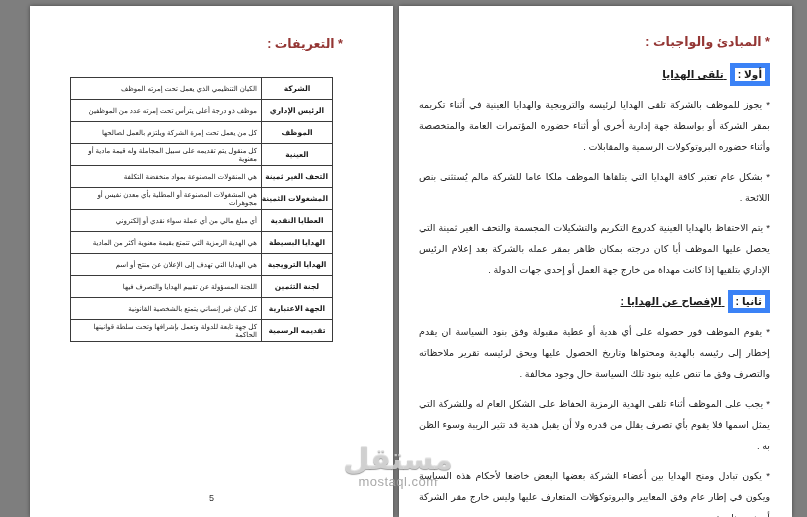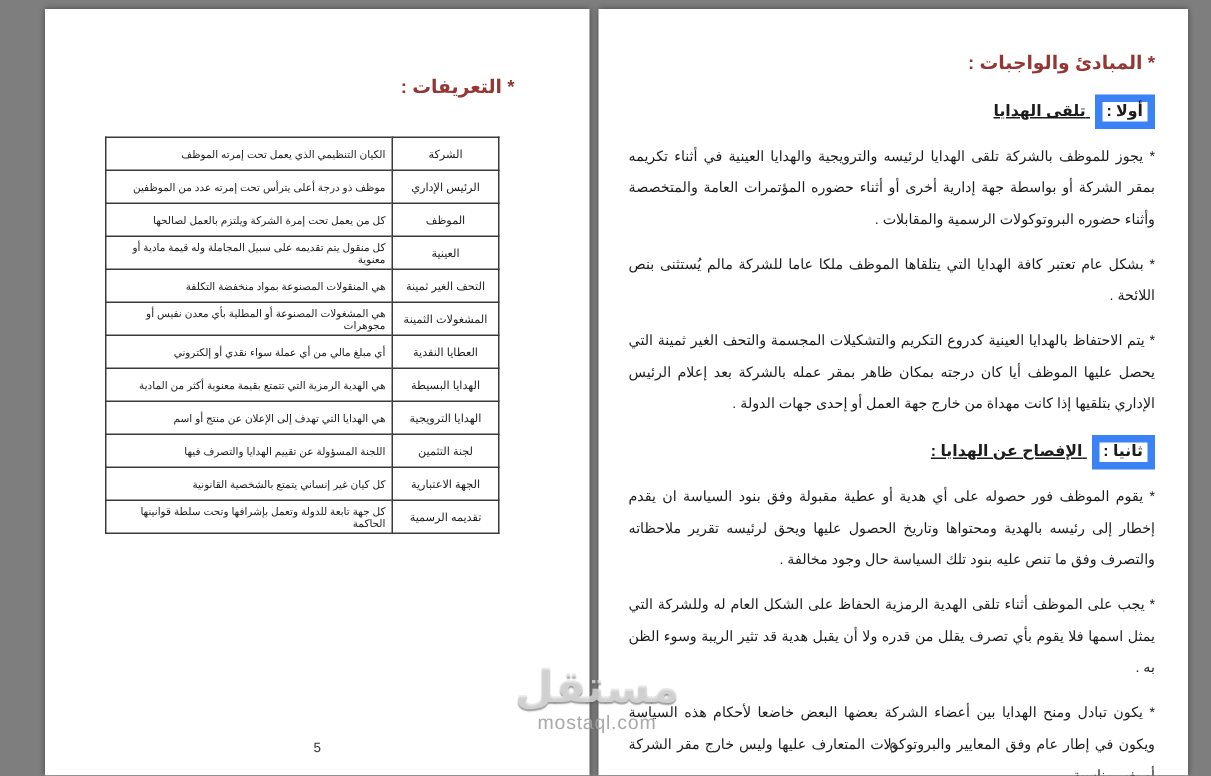--- a/index.html
+++ b/index.html
@@ -11,21 +11,21 @@
   }
   .spread{position:relative;width:807px;height:517px;}
   .page{
     position:absolute;top:6px;bottom:0;
     background:#ffffff;
     box-shadow:0 0 4px rgba(0,0,0,.45);
     direction:rtl;
     color:#1c1c1c;
     box-sizing:border-box;
   }
-  .page-left{left:30px;width:363px;padding:44px 50px 10px 40px;}
+  .page-left{left:30px;width:363px;padding:30px 50px 10px 40px;}
   .page-right{left:399px;width:393px;padding:28px 22px 10px 20px;}
   .doc-title{
     color:#943634;
     font-weight:bold;
     font-size:12.5px;
     margin:0 0 14px 0;
     text-align:right;
   }
   .section-heading{
     font-weight:bold;
@@ -55,21 +55,21 @@
   }
   .defs-table td{
     border:1px solid #3a3a3a;
     padding:2px 4px;
     height:17px;
     vertical-align:middle;
     overflow:hidden;
   }
   .term-cell{
     width:62px;
-    font-weight:normal;
+    font-weight:bold;
     font-size:7.5px;
     text-align:center;
     white-space:nowrap;
   }
   .def-cell{
     width:182px;
     font-size:7px;
     text-align:right;
   }
   .page-number{

